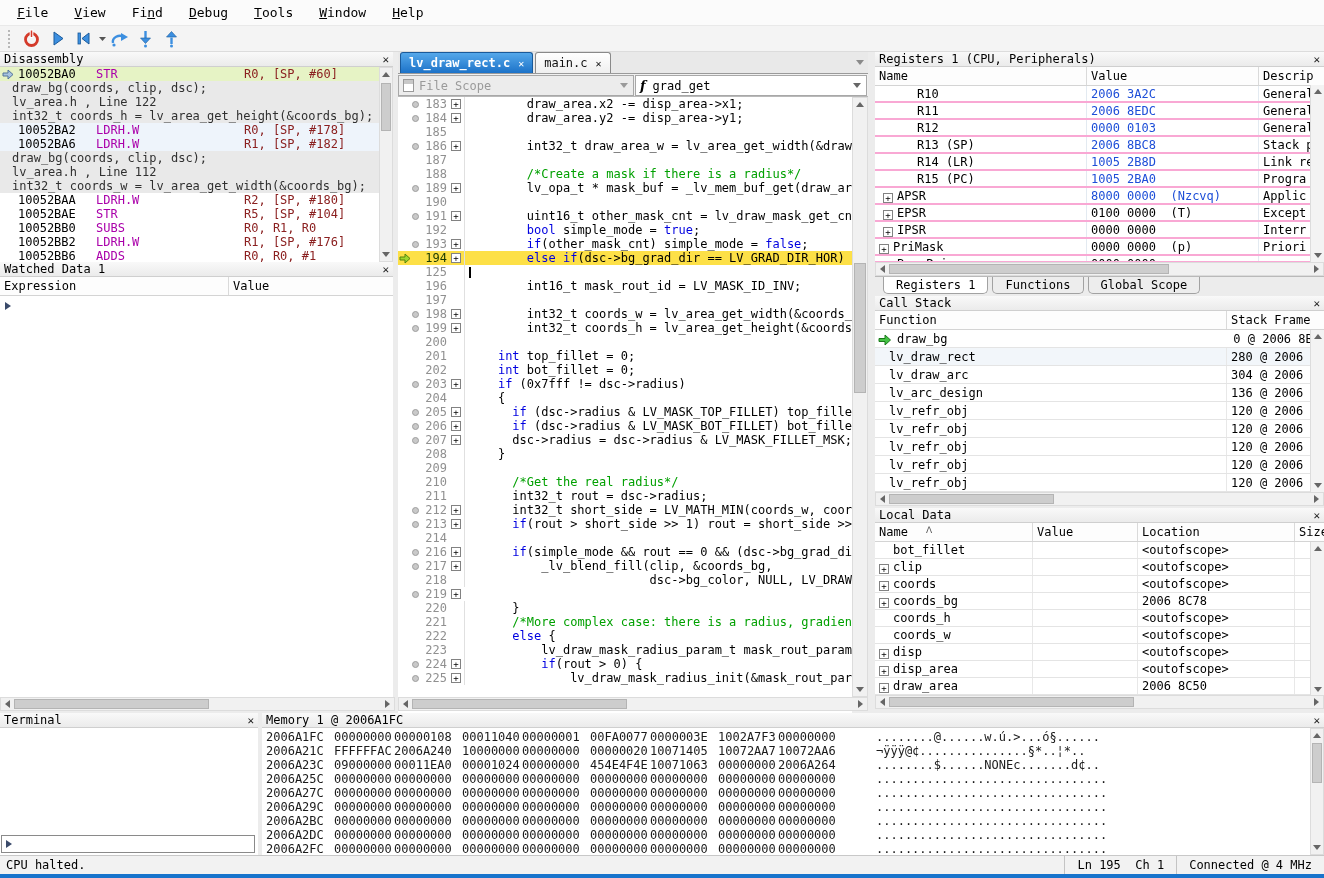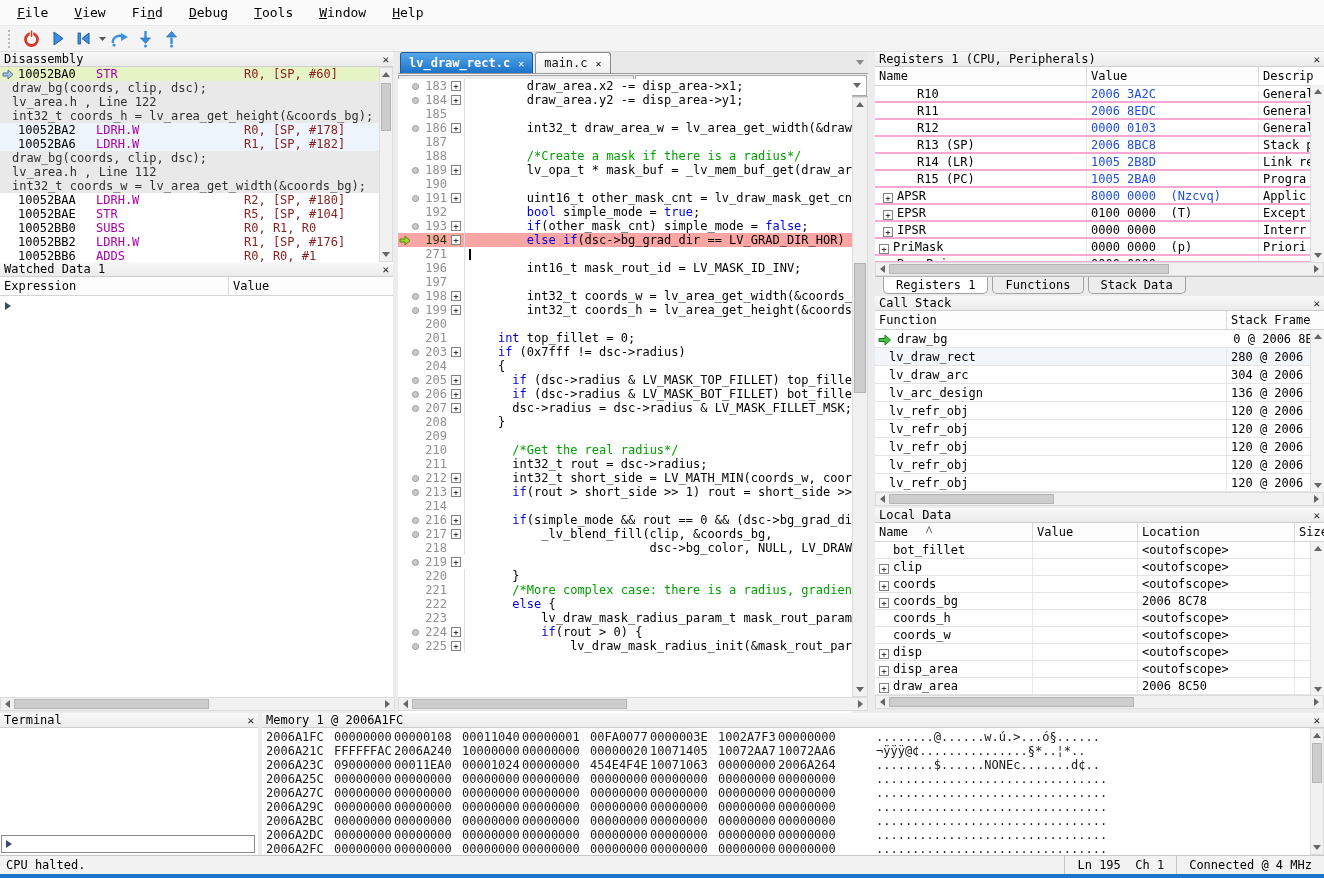--- a/index.html
+++ b/index.html
@@ -69,23 +69,23 @@
   .tab .tx { margin-left:8px; font-weight:bold; font-size:10px; }
   .tab-ovf { position:absolute; right:6px; top:8px; }
   .ddrow { left:398px; top:74px; width:470px; height:23px; background:#f0f0f0; border-bottom:1px solid #b9b9b9; display:flex; }
   .ddbox { height:21px; margin-top:1px; border:1px solid #a8a8a8; display:flex; align-items:center; padding:0 4px; position:relative; }
   .dd1 { width:236px; background:#ececec; color:#9a9a9a; }
   .dd2 { width:232px; background:#fff; margin-left:1px; }
   .dd-arrow { position:absolute; right:5px; }
   .page-ico { width:11px; height:13px; background:#fff; border:1px solid #9a9a9a; margin-right:5px; box-shadow:inset 0 2px 0 -1px #c8c8c8, inset 0 5px 0 -1px #c8c8c8; }
   .f-ico { font-family:"DejaVu Serif",serif; font-style:italic; font-weight:bold; font-size:13px; margin-right:7px; }
 
-  .code { left:398px; top:79px; width:454px; height:752px; background:#fff; overflow:hidden; }
+  .code { left:398px; top:97px; width:454px; height:752px; background:#fff; overflow:hidden; }
   .eline { height:14px; line-height:14px; display:flex; white-space:pre; }
-  .eline.cur { background:#fca5a5; }
+  .eline.cur { background:#fde047; }
   .e-arrow { width:13px; position:relative; flex:none; }
   .e-dot { width:9px; position:relative; flex:none; }
   .e-dot i { position:absolute; left:1px; top:3.5px; width:7px; height:7px; border-radius:50%; background:#c9c9c9; border:1px solid #9e9e9e; }
   .e-num { width:27px; text-align:right; color:#909090; flex:none; font-size:12px; }
   .eline.cur .e-num { color:#1a3a00; }
   .e-fold { width:17px; position:relative; flex:none; }
   .e-fold i { position:absolute; left:4px; top:1.5px; width:10px; height:10px; background:#fff; border:1px solid #828282; font-size:9px; line-height:9px; text-align:center; font-style:normal; }
   .e-code { border-left:1px solid #e0e0e0; padding-left:4px; flex:1; overflow:hidden; font-size:12px; }
   .kw { color:#0000e0; }
   .cm { color:#00a000; }
@@ -286,27 +286,28 @@
       <div class="eline"><div class="e-arrow"></div><div class="e-dot"></div><div class="e-num">187</div><div class="e-fold"></div><pre class="e-code"></pre></div>
       <div class="eline"><div class="e-arrow"></div><div class="e-dot"></div><div class="e-num">188</div><div class="e-fold"></div><pre class="e-code">        <span class="cm">/*Create a mask if there is a radius*/</span></pre></div>
       <div class="eline"><div class="e-arrow"></div><div class="e-dot"><i></i></div><div class="e-num">189</div><div class="e-fold"><i>+</i></div><pre class="e-code">        lv_opa_t * mask_buf = _lv_mem_buf_get(draw_area_w);</pre></div>
       <div class="eline"><div class="e-arrow"></div><div class="e-dot"></div><div class="e-num">190</div><div class="e-fold"></div><pre class="e-code"></pre></div>
       <div class="eline"><div class="e-arrow"></div><div class="e-dot"><i></i></div><div class="e-num">191</div><div class="e-fold"><i>+</i></div><pre class="e-code">        uint16_t other_mask_cnt = lv_draw_mask_get_cnt();</pre></div>
       <div class="eline"><div class="e-arrow"></div><div class="e-dot"></div><div class="e-num">192</div><div class="e-fold"></div><pre class="e-code">        <span class="kw">bool</span> simple_mode = <span class="kw">true</span>;</pre></div>
       <div class="eline"><div class="e-arrow"></div><div class="e-dot"><i></i></div><div class="e-num">193</div><div class="e-fold"><i>+</i></div><pre class="e-code">        <span class="kw">if</span>(other_mask_cnt) simple_mode = <span class="kw">false</span>;</pre></div>
       <div class="eline cur"><div class="e-arrow"><svg width="12" height="11" style="position:absolute;left:1px;top:2px;">
             <path d="M1 4 h5 v-3 l5 4.5 -5 4.5 v-3 h-5 z" fill="#9ed62e" stroke="#55820e"></path>
           </svg></div><div class="e-dot"></div><div class="e-num">194</div><div class="e-fold"><i>+</i></div><pre class="e-code">        <span class="kw">else</span> <span class="kw">if</span>(dsc-&gt;bg_grad_dir == LV_GRAD_DIR_HOR) simple_m</pre></div>
-      <div class="eline"><div class="e-arrow"></div><div class="e-dot"></div><div class="e-num">271</div><div class="e-fold"></div><pre class="e-code"><span class="caret"></span></pre></div>
+      <div class="eline"><div class="e-arrow"></div><div class="e-dot"></div><div class="e-num">125</div><div class="e-fold"></div><pre class="e-code"><span class="caret"></span></pre></div>
       <div class="eline"><div class="e-arrow"></div><div class="e-dot"></div><div class="e-num">196</div><div class="e-fold"></div><pre class="e-code">        int16_t mask_rout_id = LV_MASK_ID_INV;</pre></div>
       <div class="eline"><div class="e-arrow"></div><div class="e-dot"></div><div class="e-num">197</div><div class="e-fold"></div><pre class="e-code"></pre></div>
       <div class="eline"><div class="e-arrow"></div><div class="e-dot"><i></i></div><div class="e-num">198</div><div class="e-fold"><i>+</i></div><pre class="e-code">        int32_t coords_w = lv_area_get_width(&amp;coords_bg);</pre></div>
       <div class="eline"><div class="e-arrow"></div><div class="e-dot"><i></i></div><div class="e-num">199</div><div class="e-fold"><i>+</i></div><pre class="e-code">        int32_t coords_h = lv_area_get_height(&amp;coords_bg);</pre></div>
       <div class="eline"><div class="e-arrow"></div><div class="e-dot"></div><div class="e-num">200</div><div class="e-fold"></div><pre class="e-code"></pre></div>
       <div class="eline"><div class="e-arrow"></div><div class="e-dot"></div><div class="e-num">201</div><div class="e-fold"></div><pre class="e-code">    <span class="kw">int</span> top_fillet = 0;</pre></div>
+      <div class="eline"><div class="e-arrow"></div><div class="e-dot"></div><div class="e-num">202</div><div class="e-fold"></div><pre class="e-code">    <span class="kw">int</span> bot_fillet = 0;</pre></div>
       <div class="eline"><div class="e-arrow"></div><div class="e-dot"><i></i></div><div class="e-num">203</div><div class="e-fold"><i>+</i></div><pre class="e-code">    <span class="kw">if</span> (0x7fff != dsc-&gt;radius)</pre></div>
       <div class="eline"><div class="e-arrow"></div><div class="e-dot"></div><div class="e-num">204</div><div class="e-fold"></div><pre class="e-code">    {</pre></div>
       <div class="eline"><div class="e-arrow"></div><div class="e-dot"><i></i></div><div class="e-num">205</div><div class="e-fold"><i>+</i></div><pre class="e-code">      <span class="kw">if</span> (dsc-&gt;radius &amp; LV_MASK_TOP_FILLET) top_fillet = 1;</pre></div>
       <div class="eline"><div class="e-arrow"></div><div class="e-dot"><i></i></div><div class="e-num">206</div><div class="e-fold"><i>+</i></div><pre class="e-code">      <span class="kw">if</span> (dsc-&gt;radius &amp; LV_MASK_BOT_FILLET) bot_fillet = 1;</pre></div>
       <div class="eline"><div class="e-arrow"></div><div class="e-dot"><i></i></div><div class="e-num">207</div><div class="e-fold"><i>+</i></div><pre class="e-code">      dsc-&gt;radius = dsc-&gt;radius &amp; LV_MASK_FILLET_MSK;</pre></div>
       <div class="eline"><div class="e-arrow"></div><div class="e-dot"></div><div class="e-num">208</div><div class="e-fold"></div><pre class="e-code">    }</pre></div>
       <div class="eline"><div class="e-arrow"></div><div class="e-dot"></div><div class="e-num">209</div><div class="e-fold"></div><pre class="e-code"></pre></div>
       <div class="eline"><div class="e-arrow"></div><div class="e-dot"></div><div class="e-num">210</div><div class="e-fold"></div><pre class="e-code">      <span class="cm">/*Get the real radius*/</span></pre></div>
       <div class="eline"><div class="e-arrow"></div><div class="e-dot"></div><div class="e-num">211</div><div class="e-fold"></div><pre class="e-code">      int32_t rout = dsc-&gt;radius;</pre></div>
       <div class="eline"><div class="e-arrow"></div><div class="e-dot"><i></i></div><div class="e-num">212</div><div class="e-fold"><i>+</i></div><pre class="e-code">      int32_t short_side = LV_MATH_MIN(coords_w, coords_h);</pre></div>
@@ -384,21 +385,21 @@
           <div class="tri tri-l"></div>
         </div>
       <div class="thumb" style="height:10px;width:280px;"></div>
       <div class="sb-btn" style="margin-left:auto;">
           <div class="tri tri-r"></div>
         </div>
     </div>
     <div class="reg-tabs" id="reg-tabs">
         <div class="btab active">Registers 1</div>
         <div class="btab">Functions</div>
-        <div class="btab">Stack Data</div>
+        <div class="btab">Global Scope</div>
       </div>
   </div>
 
   <div class="abs rpanel callstack">
     <div class="ptitle"><span>Call Stack</span><span class="closex">✕</span></div>
     <div class="colhead cs-head">
       <div class="colcell">Function</div>
       <div class="colcell">Stack Frame</div>
     </div>
     <div id="cs-body" style="overflow:hidden;height:162px;">

